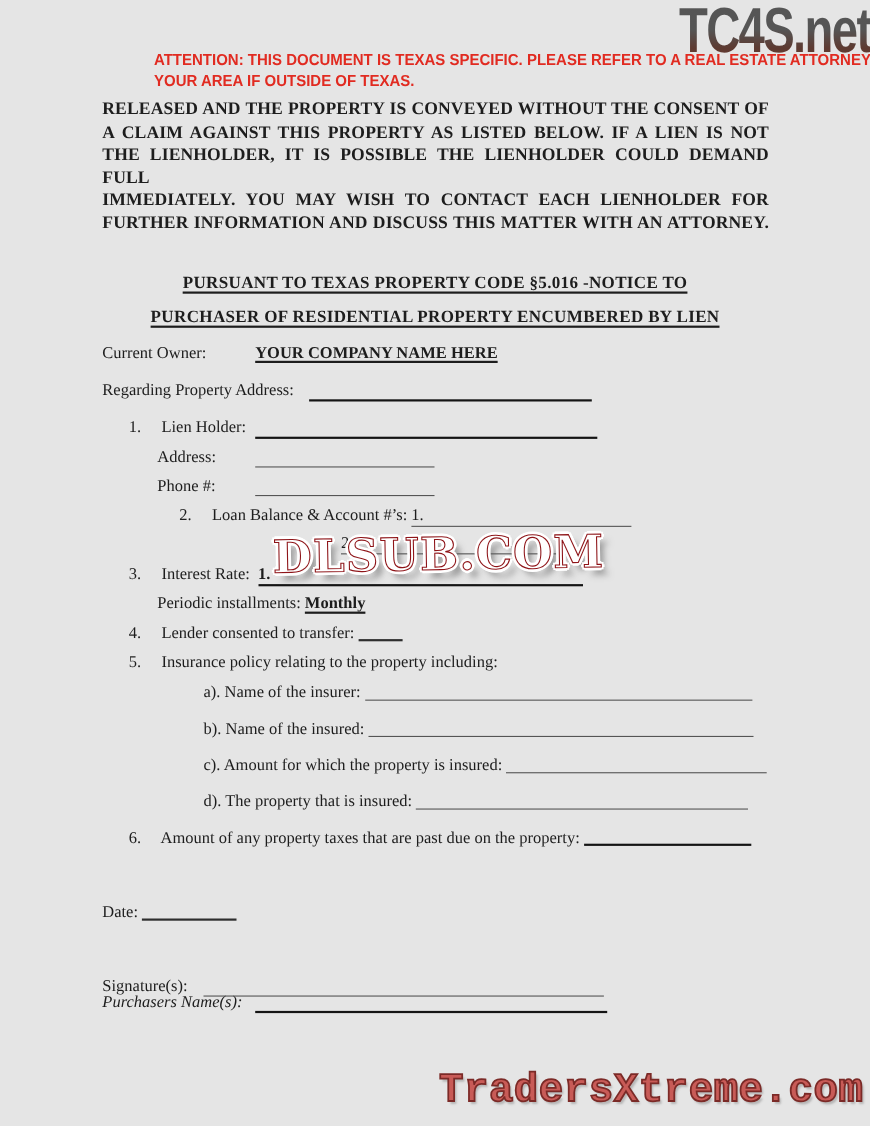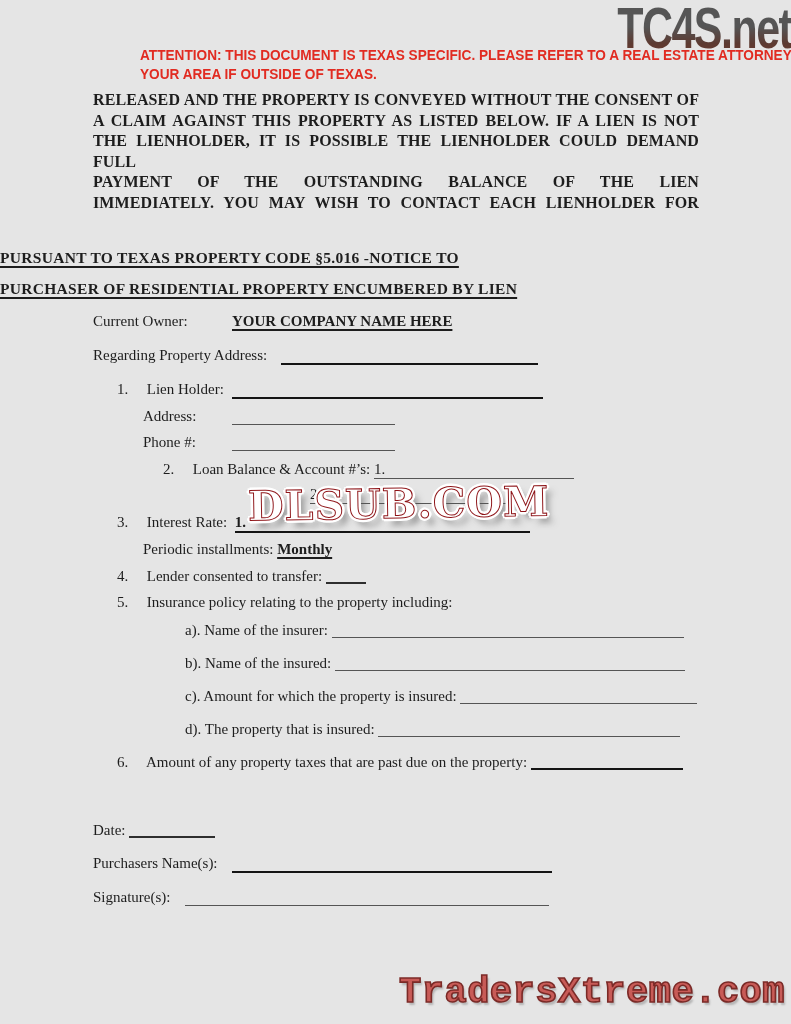--- a/index.html
+++ b/index.html
@@ -29,21 +29,21 @@
 
   
   .warning{left:93px;top:90px;width:606px;}
   .warning .wline{
     font-weight:bold;font-size:16px;line-height:20.6px;letter-spacing:0.1px;
     text-align:justify;text-align-last:justify;white-space:normal;
   }
 
   
   .title{
-    left:0;width:791px;font-weight:bold;font-size:15.5px;
+    left:0;width:791px;text-align:center;font-weight:bold;font-size:15.5px;
     letter-spacing:0.3px;
     text-decoration:underline;text-underline-offset:3px;text-decoration-thickness:1.5px;
   }
 
   
   .row{position:absolute;font-size:15px;line-height:20px;height:20px;white-space:nowrap;}
   .num{display:inline-block;width:26px;}
   .blank{position:absolute;top:1px;height:17px;}
   .iblank{display:inline-block;height:12px;vertical-align:-3px;}
   .b-black2{border-bottom:2px solid #141414;}
@@ -90,22 +90,22 @@
 
   <div class="abs attention">
     <div>ATTENTION: THIS DOCUMENT IS TEXAS SPECIFIC. PLEASE REFER TO A REAL ESTATE ATTORNEY IN</div>
     <div>YOUR AREA IF OUTSIDE OF TEXAS.</div>
   </div>
 
   <div class="abs warning">
     <div class="wline">RELEASED AND THE PROPERTY IS CONVEYED WITHOUT THE CONSENT OF</div>
     <div class="wline">A CLAIM AGAINST THIS PROPERTY AS LISTED BELOW. IF A LIEN IS NOT</div>
     <div class="wline">THE LIENHOLDER, IT IS POSSIBLE THE LIENHOLDER COULD DEMAND FULL</div>
-    <div class="wline">PAYMENT OF THE OUTSTANDING BALANCE OF THE LIEN</div>
     <div class="wline">IMMEDIATELY. YOU MAY WISH TO CONTACT EACH LIENHOLDER FOR</div>
+    <div class="wline">FURTHER INFORMATION AND DISCUSS THIS MATTER WITH AN ATTORNEY.</div>
   </div>
 
   <div class="abs title" style="top:249px;">PURSUANT TO TEXAS PROPERTY CODE §5.016 -NOTICE TO</div>
   <div class="abs title" style="top:280px;">PURCHASER OF RESIDENTIAL PROPERTY ENCUMBERED BY LIEN</div>
 
   <div class="row" style="left:93px;top:311px;width:698px;">
     <span>Current Owner:</span>
     <span class="abs bold uline" style="left:139px;top:0;">YOUR COMPANY NAME HERE</span>
   </div>
 
@@ -167,21 +167,21 @@
   </div>
 
   <div class="row" style="left:117px;top:752px;width:674px;">
     <span class="num">6.</span>
     <span>Amount of any property taxes that are past due on the property:</span>&nbsp;<span class="iblank b-black2" style="width:152px;"></span>
   </div>
 
   <div class="row" style="left:93px;top:820px;width:698px;">
     <span>Date:</span>&nbsp;<span class="iblank b-dark2" style="width:86px;"></span>
   </div>
-  <div class="row" style="left:93px;top:853px;width:698px;">
+  <div class="row" style="left:93px;top:901px;width:698px;font-style:italic;">
     <span>Purchasers Name(s):</span>
     <span class="blank b-black2" style="left:139px;width:320px;"></span>
   </div>
   <div class="row" style="left:93px;top:887px;width:698px;">
     <span>Signature(s):</span>
     <span class="blank b-gray15" style="left:92px;width:364px;"></span>
   </div>
 
   <div class="abs dlsub">DLSUB.COM</div>
 

